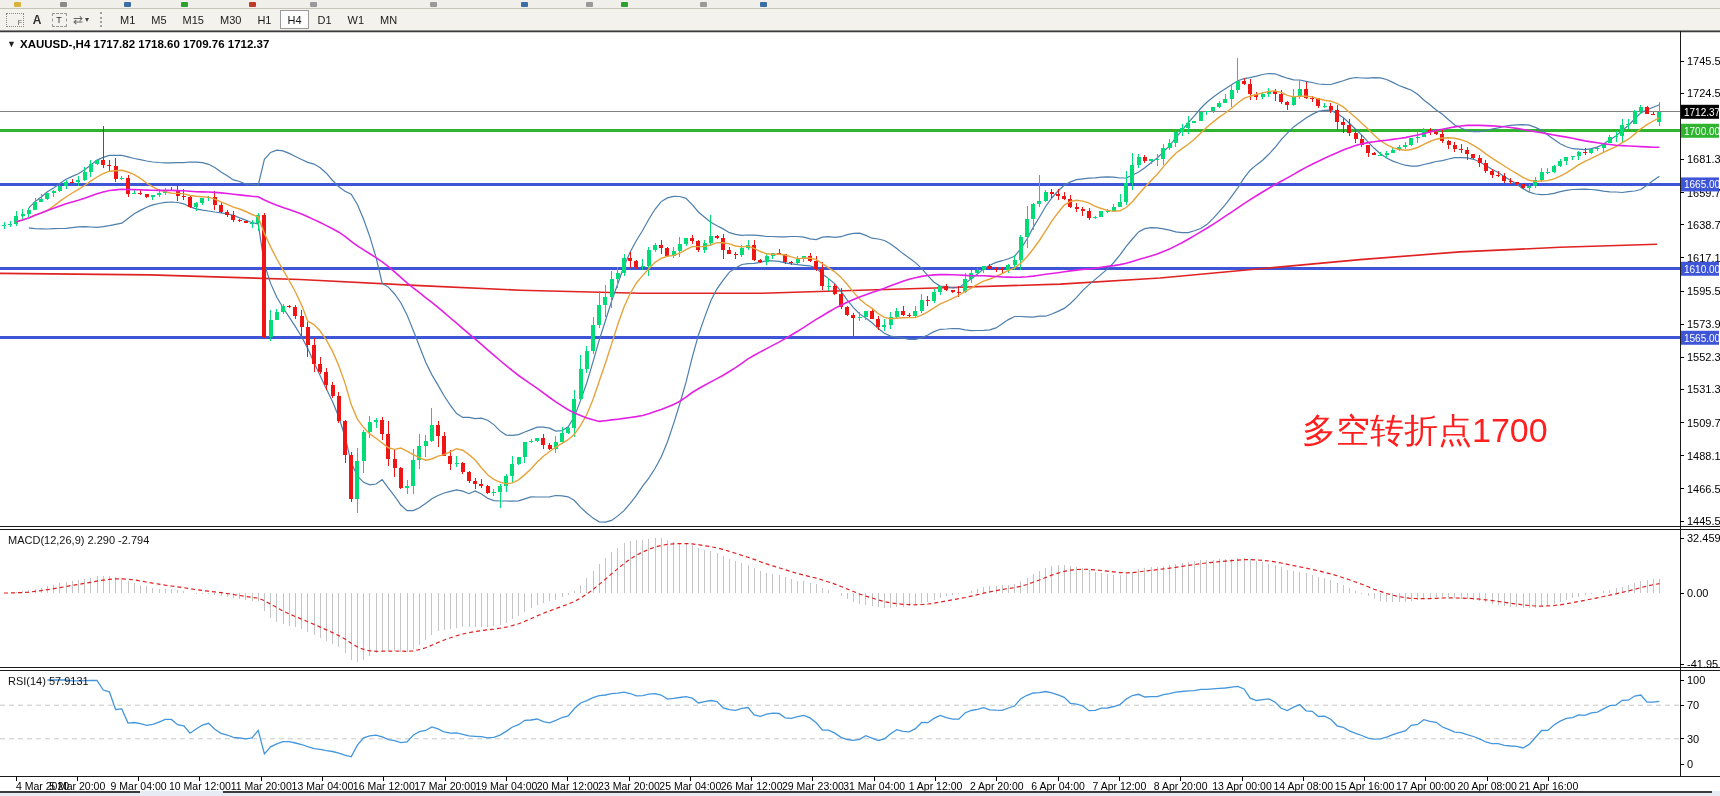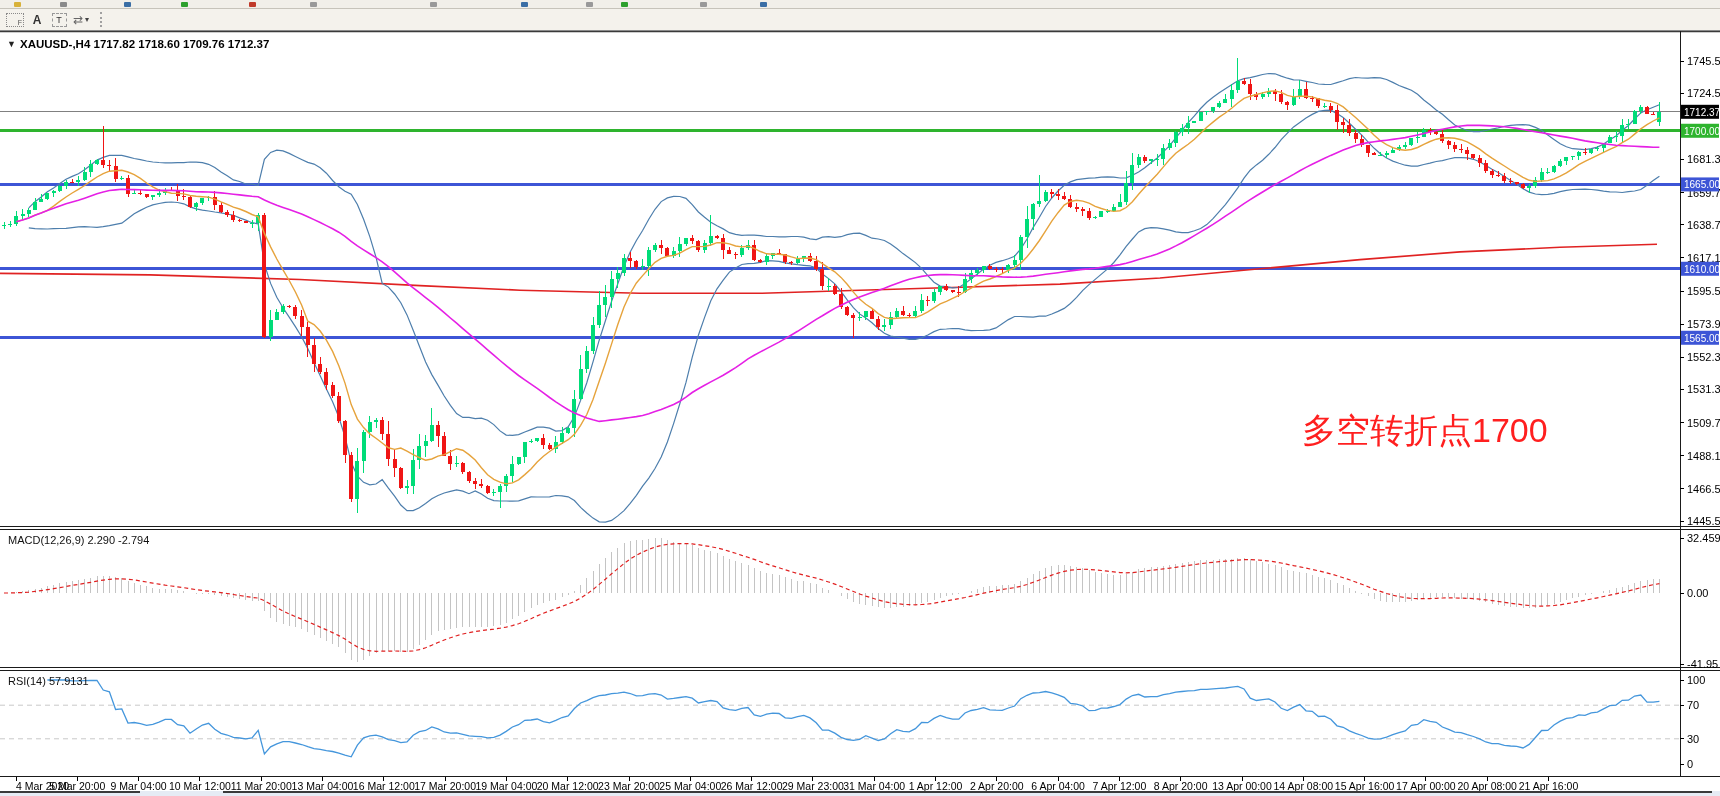--- a/index.html
+++ b/index.html
@@ -48,20 +48,31 @@
   </div>
   <div class="ticon" style="font-weight:bold">A</div>
   <div class="ticon">
     <span class="tbox">T</span>
   </div>
   <div class="ticon" style="color:#666">
     <span>⇄</span>
     <span class="caret">▾</span>
   </div>
   <div class="grip"></div>
+  <div id="tf-buttons" style="display:flex">
+      <div class="tbtn">M1</div>
+      <div class="tbtn">M5</div>
+      <div class="tbtn">M15</div>
+      <div class="tbtn">M30</div>
+      <div class="tbtn">H1</div>
+      <div class="tbtn active">H4</div>
+      <div class="tbtn">D1</div>
+      <div class="tbtn">W1</div>
+      <div class="tbtn">MN</div>
+    </div>
 </div>
 
 <div id="chart-wrap">
   <svg id="chart-svg" width="1720" height="760" viewBox="0 0 1720 760">
       <defs>
         <clipPath id="clipP">
           <rect x="0" y="1" width="1680" height="494"></rect>
         </clipPath>
         <clipPath id="clipM">
           <rect x="0" y="499" width="1680" height="137"></rect>

